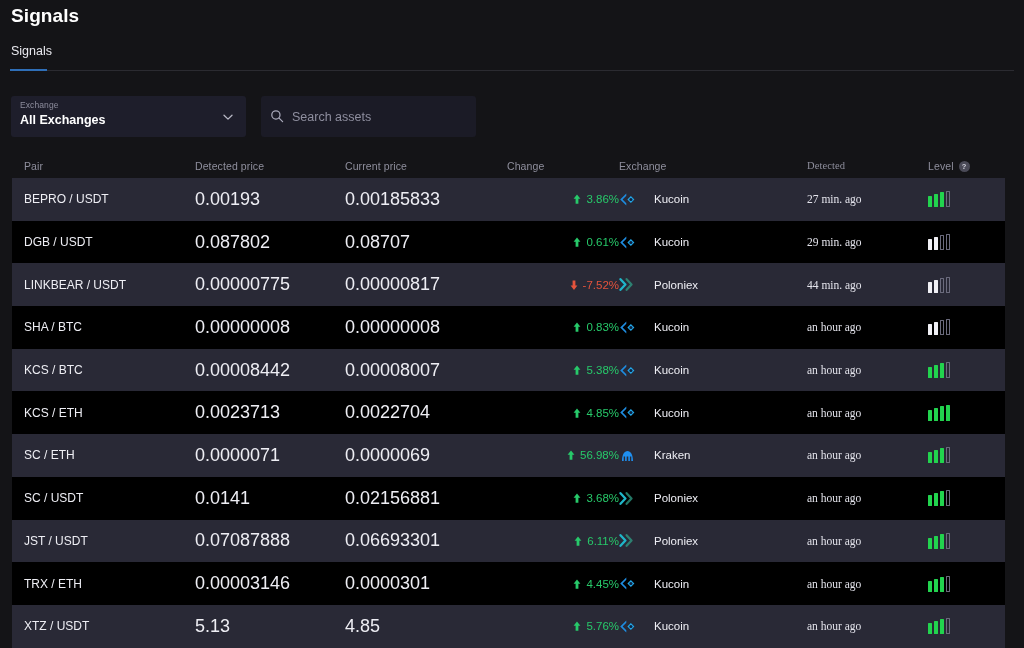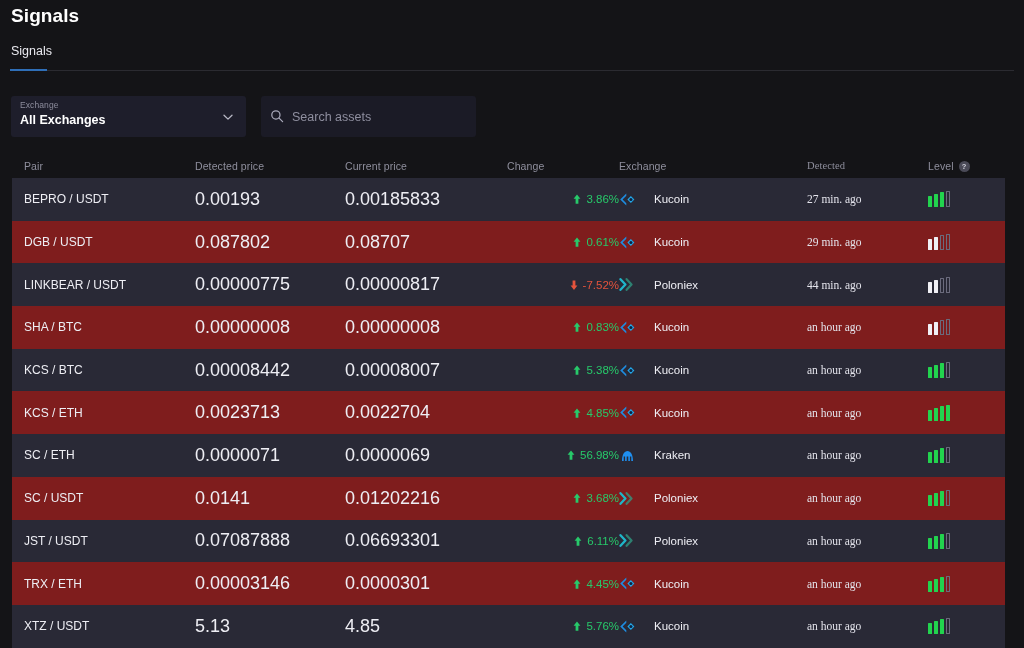--- a/index.html
+++ b/index.html
@@ -124,21 +124,21 @@
   }
   .thead, .row {
     position: relative;
     display: flex;
     align-items: center;
     width: 993px;
   }
   .thead { height: 25px; }
   .row { height: 42.7px; }
   .row.odd  { background: #292936; }
-  .row.even { background: #7f1d1d; }
+  .row.even { background: #000000; }
 
   .c { flex: none; font-size: 11.5px; }
   .c-pair     { width: 183px; padding-left: 12px; }
   .c-detprice { width: 150px; }
   .c-curprice { width: 162px; }
   .c-change   { width: 112px; }
   .c-exchange { width: 188px; }
   .c-detected { width: 121px; font-family: Liberation Serif, serif; }
   .c-level    { width: 77px; }
 
@@ -484,21 +484,21 @@
               <span class="bar h1 green"></span>
               <span class="bar h2 green"></span>
               <span class="bar h3 green"></span>
               <span class="bar h4 dim"></span>
             </span>
           </div>
         </div>
         <div class="row even">
           <div class="c c-pair">SC / USDT</div>
           <div class="c c-detprice">0.0141</div>
-          <div class="c c-curprice">0.01202216</div>
+          <div class="c c-curprice">0.02156881</div>
           <div class="c c-change">
             <span class="change up">
               <span>
                 <svg class="arrow" viewBox="0 0 8 10" width="8" height="10" aria-hidden="true">
                   <path d="M4 0.4 L7.4 4.8 L5.4 4.8 L5.4 9.8 L2.6 9.8 L2.6 4.8 L0.6 4.8 Z" fill="#27c96a"></path>
                 </svg>
               </span>
               <span>3.68%</span>
             </span>
           </div>

